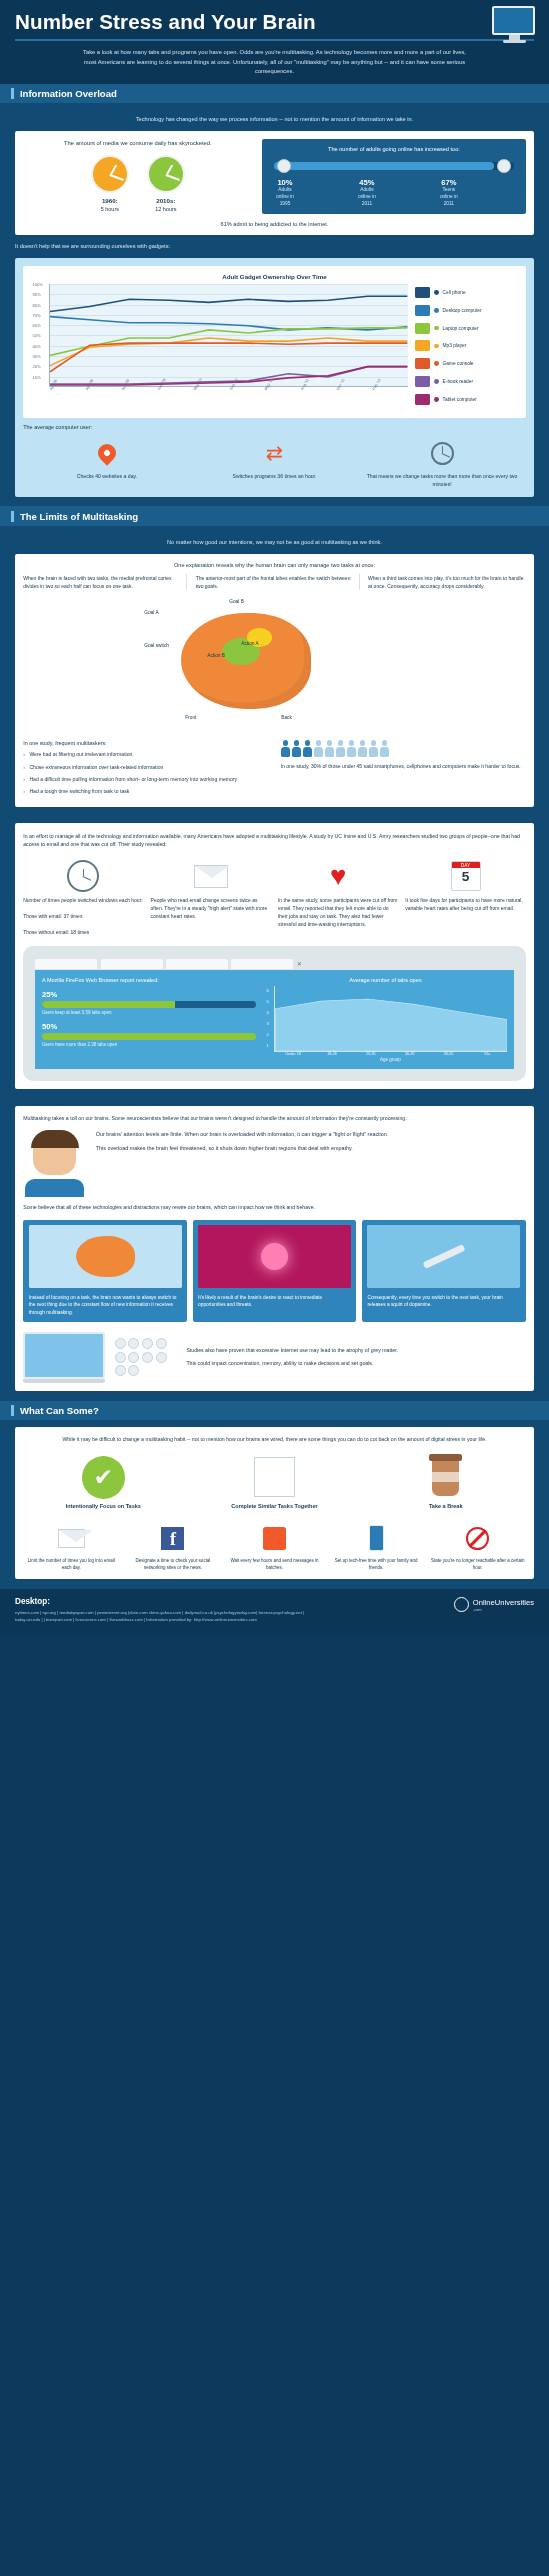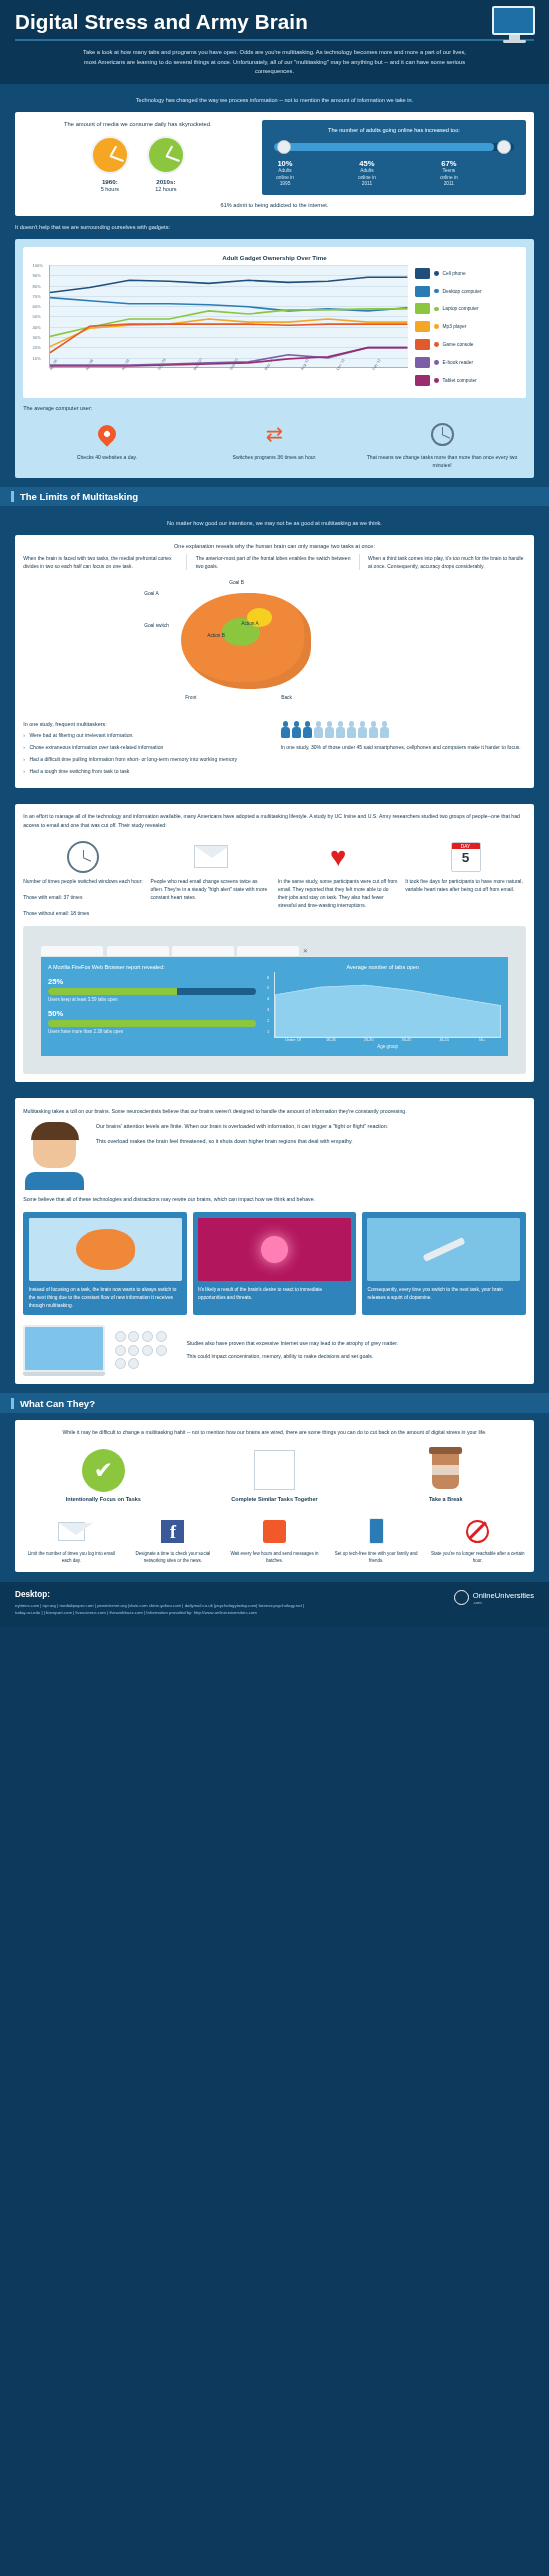--- a/index.html
+++ b/index.html
@@ -147,21 +147,21 @@
   .envelope:after {
     content:""; position:absolute; left:0; top:0; width: 0; height:0;
     border-left: 17px solid transparent; border-right: 17px solid transparent; border-top: 12.4px solid #e6eef3;
   }
   .heart { font-size: 27.5px; color: #e02020; line-height: 1; }
   .cal { width: 30px; height: 30px; background: #ffffff; border: 1.4px solid #c3d2dc; border-radius: 2.1px; overflow: hidden;}
   .cal .top { background: #e02020; color: #fff; font-size: 4.8px; text-align: center; padding: 0.7px 0; }
   .cal .num { font-size: 13.7px; color: #2b3a44; text-align: center; font-weight: bold; line-height: 1.3; }
 
   
-  .browser { background: #dfe6ea; border-radius: 3px; padding: 18px; margin-top: 9.6px; }
+  .browser { background: #dfe6ea; border-radius: 10px; padding: 12px; margin-top: 9.6px; }
   .browser .bar { display: flex; align-items: center; gap: 3.4px; height: 12.4px; }
   .browser .tab { background: #f6f8f9; border-radius: 2.1px 2.1px 0 0; width: 62px; height: 10.3px; }
   .browser .body { background: #49a7d8; padding: 6.9px; display: flex; gap: 8.2px; }
   .rep-title { font-size: 5.5px; color: #ffffff; margin-bottom: 6.9px; }
   .bar-stat { margin-bottom: 6.9px; }
   .bar-stat .p { font-size: 7.6px; font-weight: bold; color: #ffffff; }
   .bar-stat .track { height: 6.9px; background: #1b5e8c; border-radius: 3.4px; overflow: hidden; margin: 2.1px 0; }
   .bar-stat .fill { height: 100%; background: #8cc63f; }
   .bar-stat .l { font-size: 4.5px; color: #e6f3fb; }
   .tabs-chart { flex: 1; }
@@ -221,30 +221,34 @@
   .brandbox .g { width: 15px; height: 15px; border-radius: 50%; border: 1.4px solid #ffffff; }
   .brandbox .nm { font-size: 7.6px; color: #ffffff; }
   .brandbox .nm small { display:block; font-size: 4.1px; color:#9fc6df; }
 </style>
 </head>
 <body>
 
 <div class="page">
 
   <div class="header">
-    <h1>Digital Stress and Army Brain</h1>
+    <h1>Number Stress and Your Brain</h1>
     <div class="monitor">
       <div class="screen"></div>
         <div class="stand"></div>
         <div class="base"></div>
     </div>
     <div class="header-rule"></div>
     <p>Take a look at how many tabs and programs you have open. Odds are you're multitasking. As technology becomes more and more a part of our lives, most Americans are learning to do several things at once. Unfortunately, all of our "multitasking" may be anything but -- and it can have some serious consequences.</p>
   </div>
 
+  <div class="sec-head">
+    <div class="bar"></div>
+    <h2>Information Overload</h2>
+  </div>
   <div class="sec-wrap">
     <div class="lede">Technology has changed the way we process information -- not to mention the amount of information we take in.</div>
 
     <div class="white-card">
       <div style="display:flex; gap:9.6px;">
         <div style="flex:1;">
           <div class="media-title">The amount of media we consume daily has skyrocketed.</div>
           <div class="clock-row">
             <div>
               <div class="clock"></div>
@@ -642,21 +646,21 @@
         <div style="flex:1;font-size:5.2px;color:#16384f;line-height:1.7">
           <p style="margin-bottom:4.1px">Studies also have proven that excessive Internet use may lead to the atrophy of grey matter.</p>
           <p>This could impact concentration, memory, ability to make decisions and set goals.</p>
         </div>
       </div>
     </div>
   </div>
 
   <div class="sec-head">
     <div class="bar"></div>
-    <h2>What Can They?</h2>
+    <h2>What Can Some?</h2>
   </div>
   <div class="sec-wrap">
     <div class="white-card">
       <div style="font-size:5.2px;color:#16384f;line-height:1.7;text-align:center">While it may be difficult to change a multitasking habit -- not to mention how our brains are wired, there are some things you can do to cut back on the amount of digital stress in your life.</div>
       <div class="help3">
         <div class="col">
           <div class="ic">
               <div class="check">✔</div>
             </div>
           <div class="lb">Intentionally Focus on Tasks</div>

